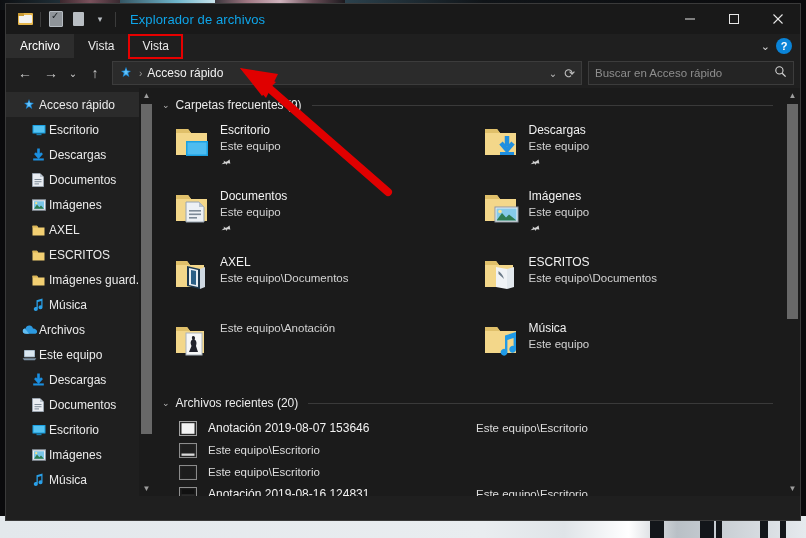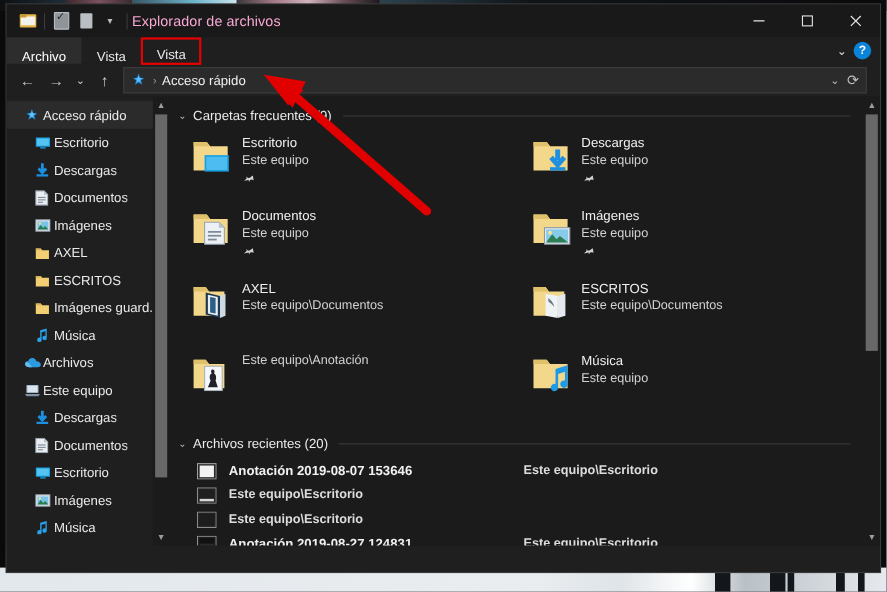--- a/index.html
+++ b/index.html
@@ -28,28 +28,28 @@
   .qat{display:flex;align-items:center;gap:0;padding-left:8px;}
   .qat .qi{width:22px;height:20px;display:flex;align-items:center;justify-content:center;}
   .ic-folder-sm{width:15px;height:12px;background:#e5b54a;border-radius:1px;position:relative;}
   .ic-folder-sm:before{content:"";position:absolute;left:1px;top:2px;width:13px;height:8px;background:#f2f2ef;border-radius:1px;}
   .ic-folder-sm:after{content:"";position:absolute;left:0;top:0;width:6px;height:3px;background:#c89a33;border-radius:1px 1px 0 0;}
   .ic-props{width:12px;height:14px;background:#8f9499;border:1px solid #b6bcc2;position:relative;border-radius:1px;}
   .ic-props:after{content:"✓";position:absolute;left:1px;top:-2px;font-size:10px;color:#22272b;}
   .ic-newfolder{width:11px;height:14px;background:#b9bec3;border-radius:1px;}
   .ic-caret{font-size:9px;color:#b9bec3;line-height:1;}
   .vsep{width:1px;height:15px;background:#3b3b3b;margin:0 4px;}
-  #wintitle{margin-left:0;font-size:13px;color:#f9a8d4;letter-spacing:.1px;}
+  #wintitle{margin-left:10px;font-size:13px;color:#0ea5e9;letter-spacing:.1px;}
   .wbtns{position:absolute;right:0;top:0;height:30px;display:flex;}
   .wbtn{width:44px;height:30px;display:flex;align-items:center;justify-content:center;color:#e6e6e6;font-size:13px;}
   .wbtn svg{display:block;}
 
   
   #ribbon{height:24px;background:#1f1f1f;display:flex;align-items:stretch;position:relative;}
-  .rtab{padding:0 14px;display:flex;align-items:flex-end;font-size:12px;color:#e9e9e9;position:relative;}
+  .rtab{padding:0 14px;display:flex;align-items:center;font-size:12px;color:#e9e9e9;position:relative;}
   .rtab.file{background:#2d2d2d;color:#ffffff;}
   .rtab.marked{margin:1px 0;}
   .rtab.marked:after{content:"";position:absolute;left:0;right:0;top:-1px;bottom:-2px;border:2px solid #e60000;pointer-events:none;}
   .ribbon-right{position:absolute;right:4px;top:0;height:24px;display:flex;align-items:center;gap:6px;padding-right:4px;}
   .chev-dn{color:#d8d8d8;font-size:11px;}
   .helpbtn{width:16px;height:16px;border-radius:50%;background:#0a84d8;color:#fff;font-size:11px;
     display:flex;align-items:center;justify-content:center;font-weight:bold;}
 
   
   #navbar{height:30px;background:#1f1f1f;display:flex;align-items:center;padding:0 6px;gap:0;}
@@ -96,21 +96,21 @@
   .grouphdr .gline{flex:1;height:1px;background:#3a3a3a;margin-left:10px;margin-right:12px;}
 
   .tiles{display:grid;grid-template-columns:1fr 1fr;column-gap:0;row-gap:0;padding-left:14px;padding-top:4px;}
   .tile-item{display:flex;align-items:flex-start;height:62px;padding-top:4px;}
   .tile-ico{width:52px;flex:0 0 52px;display:flex;align-items:flex-start;justify-content:center;padding-top:2px;}
   .tile-txt{padding-top:1px;line-height:1.32;}
   .tile-name{font-size:12px;color:#f1f1f1;}
   .tile-path{font-size:11.5px;color:#d2d2d2;}
   .tile-pin{font-size:10px;color:#cfcfcf;transform:rotate(35deg);display:inline-block;margin-top:3px;}
 
-  .rows{padding-left:14px;padding-top:5px;font-weight:bold;}
+  .rows{padding-left:14px;padding-top:5px;}
   .row{height:22px;display:flex;align-items:center;}
   .row-ico{width:40px;flex:0 0 40px;display:flex;align-items:center;justify-content:center;}
   .row-name{font-size:12px;color:#f1f1f1;width:268px;}
   .row-path{font-size:11.5px;color:#dcdcdc;}
 
   
   #status{height:24px;background:#2b2b2b;display:flex;align-items:center;padding:0 8px;border-top:1px solid #000;}
   #status .cnt{font-size:12px;color:#e6e6e6;}
   #status .bar{margin-left:8px;color:#b9b9b9;font-size:12px;}
   .viewbtns{margin-left:auto;display:flex;align-items:center;gap:8px;}
@@ -204,20 +204,29 @@
         </svg>
       </span>
       <span class="crumbsep">›</span>
       <span class="crumb">Acceso rápido</span>
       <span class="abright">
         <span class="cd">⌄</span>
         <span class="cd" style="font-size:13px">⟳</span>
       </span>
     </div>
 
+    <div id="searchbox">
+      <span class="ph">Buscar en Acceso rápido</span>
+      <span class="mag">
+        <svg width="13" height="13" viewBox="0 0 13 13">
+            <circle cx="5.4" cy="5.4" r="3.6" fill="none" stroke="#d6d6d6" stroke-width="1.1"></circle>
+            <line x1="8.2" y1="8.2" x2="11.6" y2="11.6" stroke="#d6d6d6" stroke-width="1.3"></line>
+          </svg>
+      </span>
+    </div>
   </div>
 
   <div id="body">
 
     <div id="sidebar">
       <div id="navlist">
           <div class="nitem sel">
             <span class="ni">
               <svg width="14" height="14" viewBox="0 0 14 14">
                 <path d="M7 1 L8.2 4.5 L11.9 5.1 L9.2 7.2 L10.2 10.9 L7 8.8 L3.8 10.9 L4.8 7.2 L2.1 5.1 L5.8 4.5 Z" fill="#1e8fe0"></path>
@@ -554,21 +563,21 @@
               <div class="row-path">Este equipo\Escritorio</div>
             </div>
             <div class="row">
               <div class="row-ico">
                 <svg width="18" height="15" viewBox="0 0 18 15">
                   <rect x="0.5" y="0.5" width="17" height="14" fill="#1d1d1d" stroke="#8f8f8f"></rect>
                   <rect x="2.5" y="2.2" width="13" height="10.6" fill="#2a2a2a"></rect>
                   <rect x="2.5" y="2.2" width="13" height="5" fill="#111"></rect>
                 </svg>
               </div>
-              <div class="row-name">Anotación 2019-08-27 124831</div>
+              <div class="row-name">Anotación 2019-08-16 124831</div>
               <div class="row-path">Este equipo\Escritorio</div>
             </div>
           </div>
 
       </div>
       <div class="sb">
         <div class="arw">▲</div>
         <div class="thumb" style="top:16px;height:215px"></div>
         <div class="arw bot">▼</div>
       </div>

